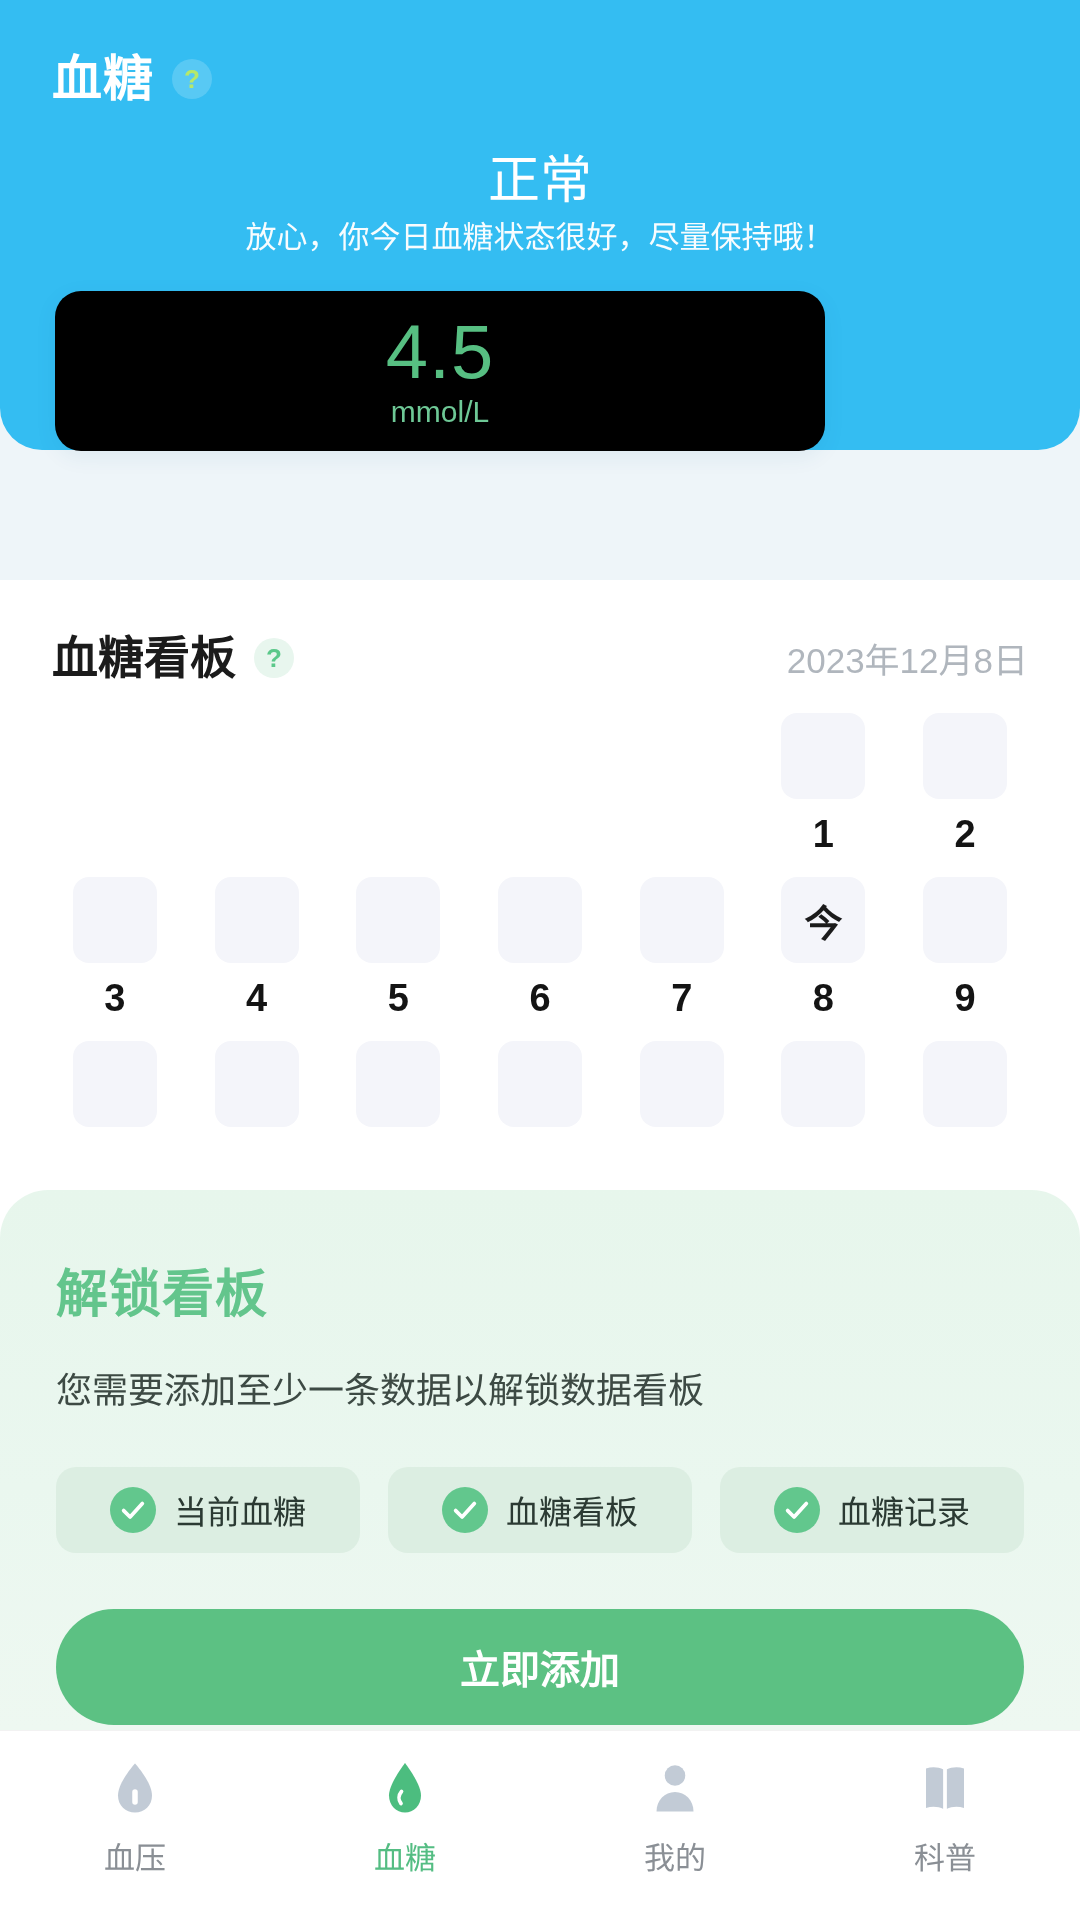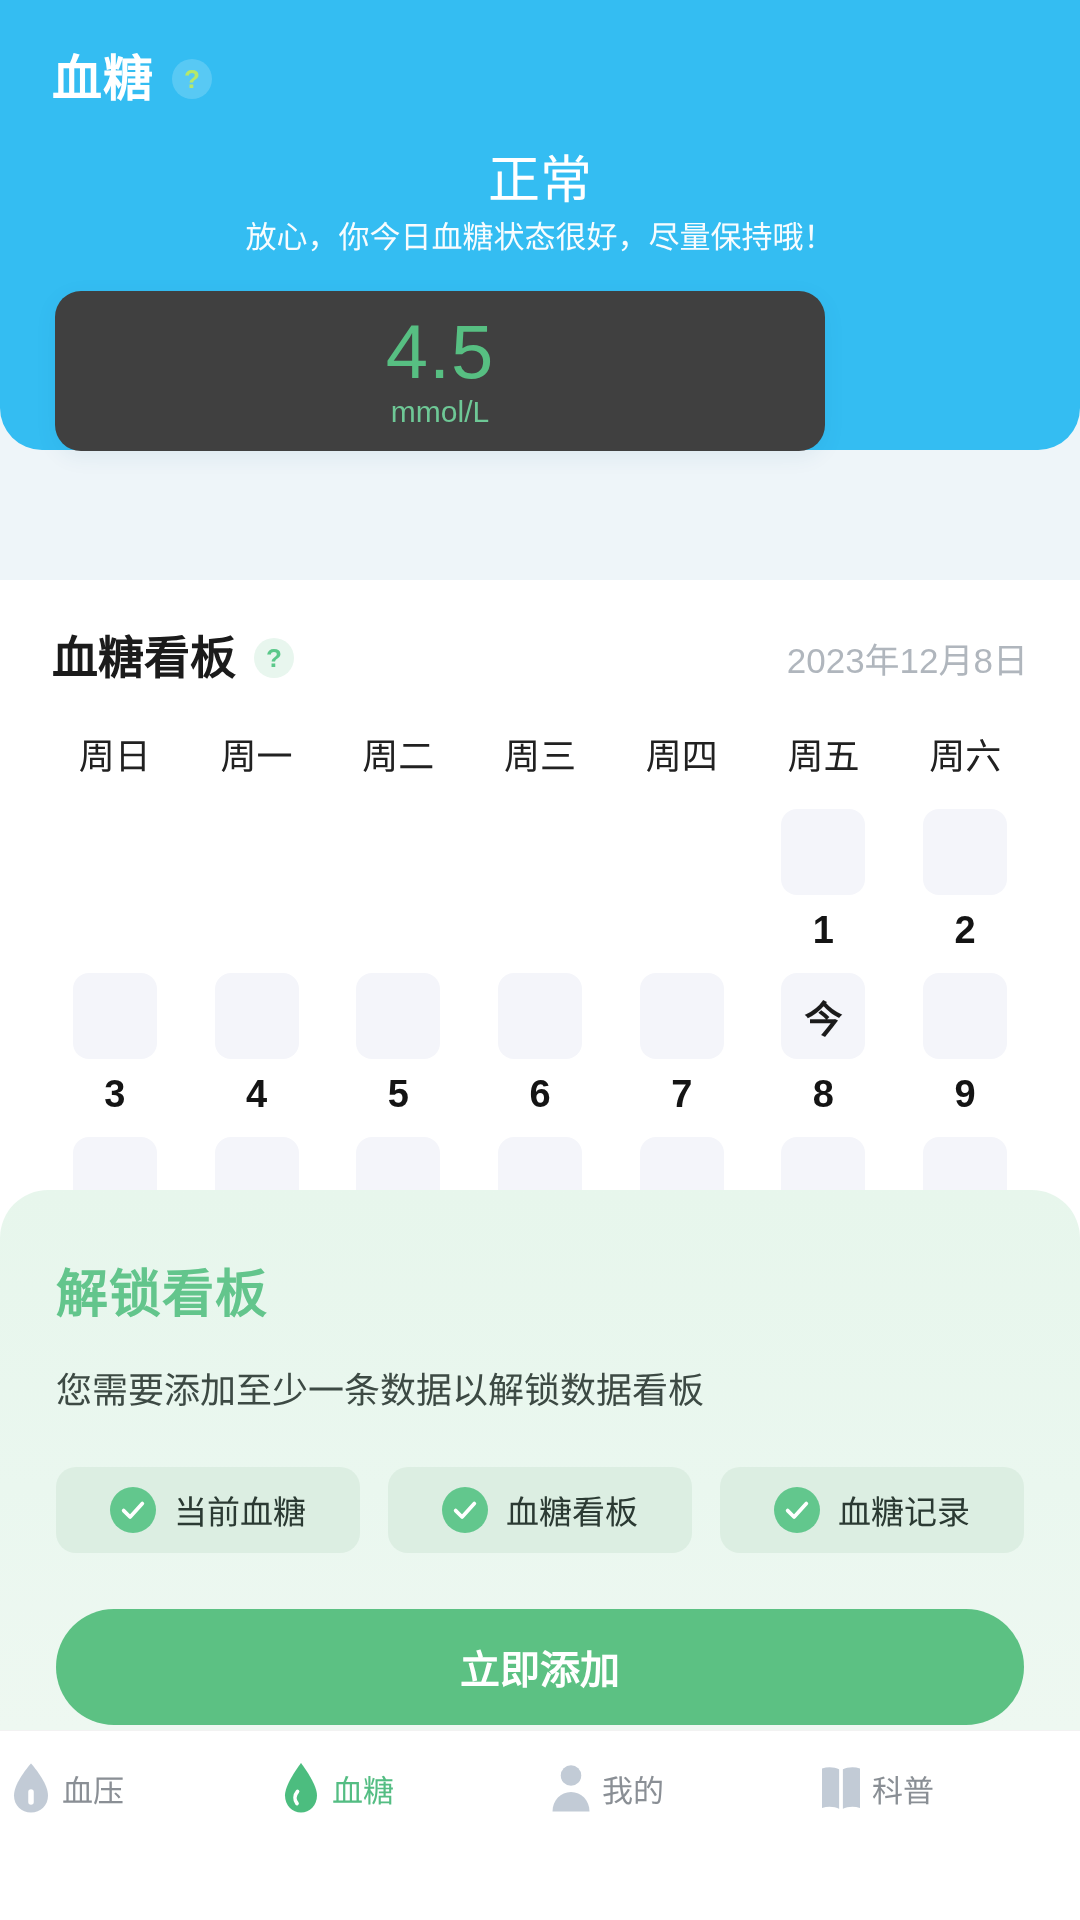--- a/index.html
+++ b/index.html
@@ -50,21 +50,21 @@
     text-align:center; color:#ffffff; font-size:52px; font-weight:normal;
   }
   .status-sub {
     position:absolute; top:212px; left:0; width:1080px;
     text-align:center; color:#ffffff; font-size:31px; font-weight:normal;
     opacity:0.97;
   }
 
   .value-card {
     position:absolute; top:291px; left:55px; width:770px; height:160px;
-    background:#404040; border-radius:26px;
+    background:#000000; border-radius:26px;
     box-shadow:0 6px 22px rgba(20,90,130,0.07);
     display:flex; flex-direction:column; align-items:center; justify-content:center;
   }
   .value-number {
     color:#57bf82; font-size:76px; font-weight:normal; line-height:1.02;
     letter-spacing:1px;
   }
   .value-unit { color:#6ec896; font-size:30px; margin-top:4px; }
 
   
@@ -136,21 +136,21 @@
     display:flex; align-items:center; justify-content:center;
   }
 
   
   .tabbar {
     position:absolute; left:0; bottom:0; width:1080px; height:190px;
     background:#ffffff; display:flex; align-items:flex-start;
     padding-top:26px; border-top:1px solid #f2f2f2;
   }
   .tab {
-    flex:1; display:flex; align-items:center; 
+    flex:1; display:flex; flex-direction:column; align-items:center; gap:14px;
     cursor:pointer;
   }
   .tab-icon { width:62px; height:62px; display:flex; align-items:center; justify-content:center; }
   .tab-icon svg { width:60px; height:60px; display:block; }
   .tab-label { font-size:31px; color:#8a8f95; }
   .tab.active .tab-label { color:#54bd83; }
 </style>
 </head>
 <body>
 
@@ -178,29 +178,20 @@
 
   <div class="board">
     <div class="board-head">
       <div class="board-title-group">
         <span class="board-title">血糖看板</span>
         <span class="help-badge on-white">?</span>
       </div>
       <span class="board-date">2023年12月8日</span>
     </div>
 
-    <div class="weekrow">
-      <div>周日</div>
-      <div>周一</div>
-      <div>周二</div>
-      <div>周三</div>
-      <div>周四</div>
-      <div>周五</div>
-      <div>周六</div>
-    </div>
 
     <div class="calendar">
 
       <div class="cal-row">
         <div class="cal-cell">
             <div class="cal-tile blank"></div>
             <div class="cal-num empty"></div>
           </div>
         <div class="cal-cell">
             <div class="cal-tile blank"></div>

